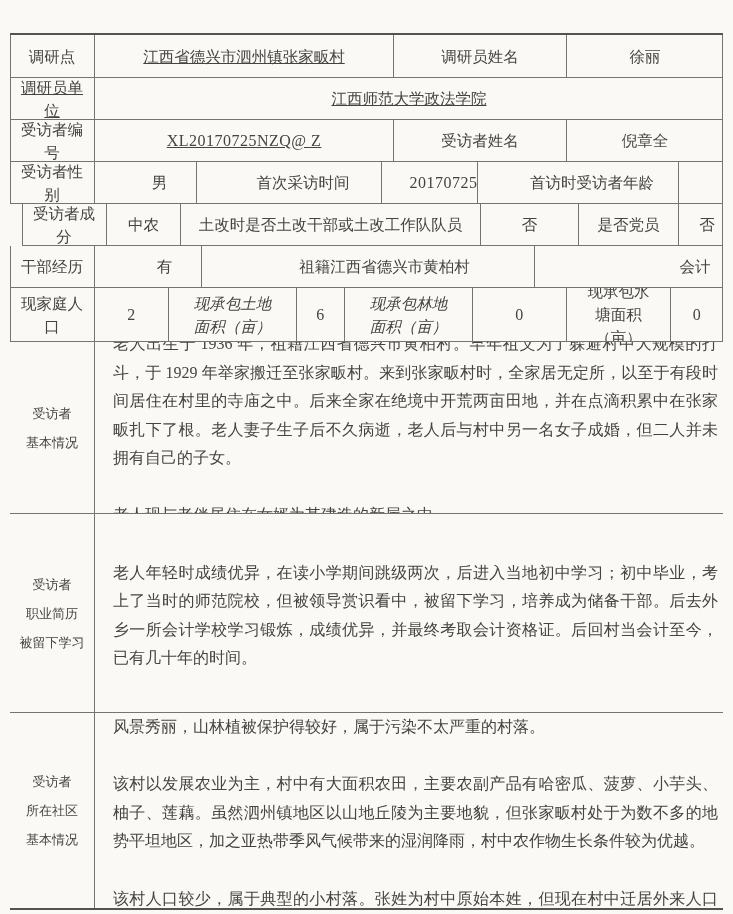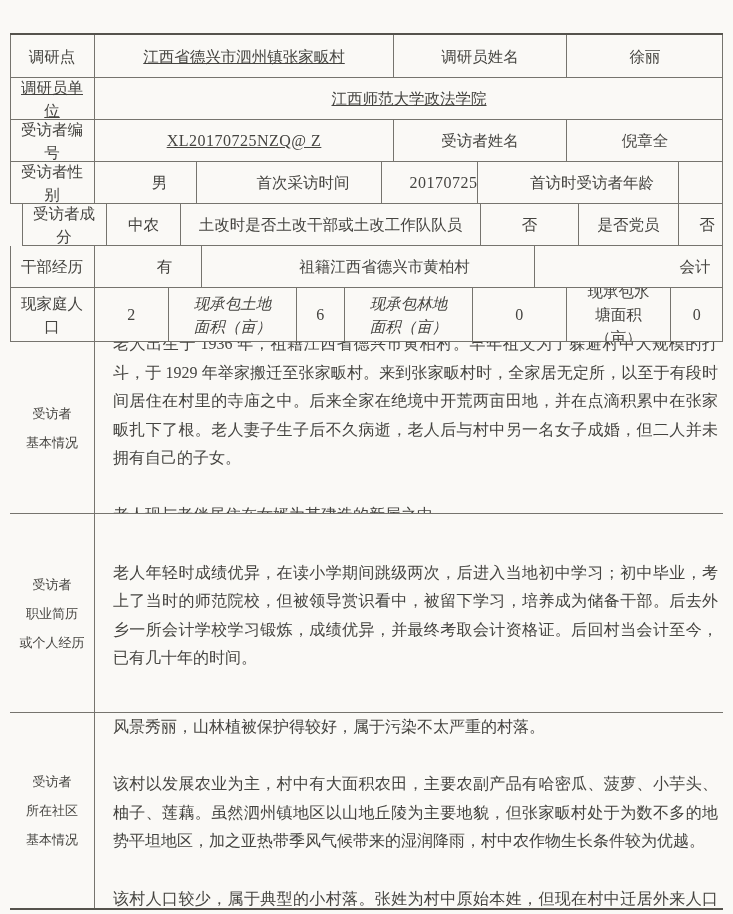--- a/index.html
+++ b/index.html
@@ -153,21 +153,21 @@
       <div class="content">
         <p>老人出生于 1936 年，祖籍江西省德兴市黄柏村。早年祖父为了躲避村中大规模的打斗，于 1929 年举家搬迁至张家畈村。来到张家畈村时，全家居无定所，以至于有段时间居住在村里的寺庙之中。后来全家在绝境中开荒两亩田地，并在点滴积累中在张家畈扎下了根。老人妻子生子后不久病逝，老人后与村中另一名女子成婚，但二人并未拥有自己的子女。</p>
         <p>老人现与老伴居住在女婿为其建造的新屋之中。</p>
       </div>
     </div>
 
     <div class="row sec r9">
       <div class="label">
         <div>受访者</div>
         <div>职业简历</div>
-        <div>或个人经历</div>
+        <div>被留下学习</div>
       </div>
       <div class="content">
         <p>老人年轻时成绩优异，在读小学期间跳级两次，后进入当地初中学习；初中毕业，考上了当时的师范院校，但被领导赏识看中，被留下学习，培养成为储备干部。后去外乡一所会计学校学习锻炼，成绩优异，并最终考取会计资格证。后回村当会计至今，已有几十年的时间。</p>
       </div>
     </div>
 
     <div class="row sec r10">
       <div class="label">
         <div>受访者</div>
         <div>所在社区</div>

